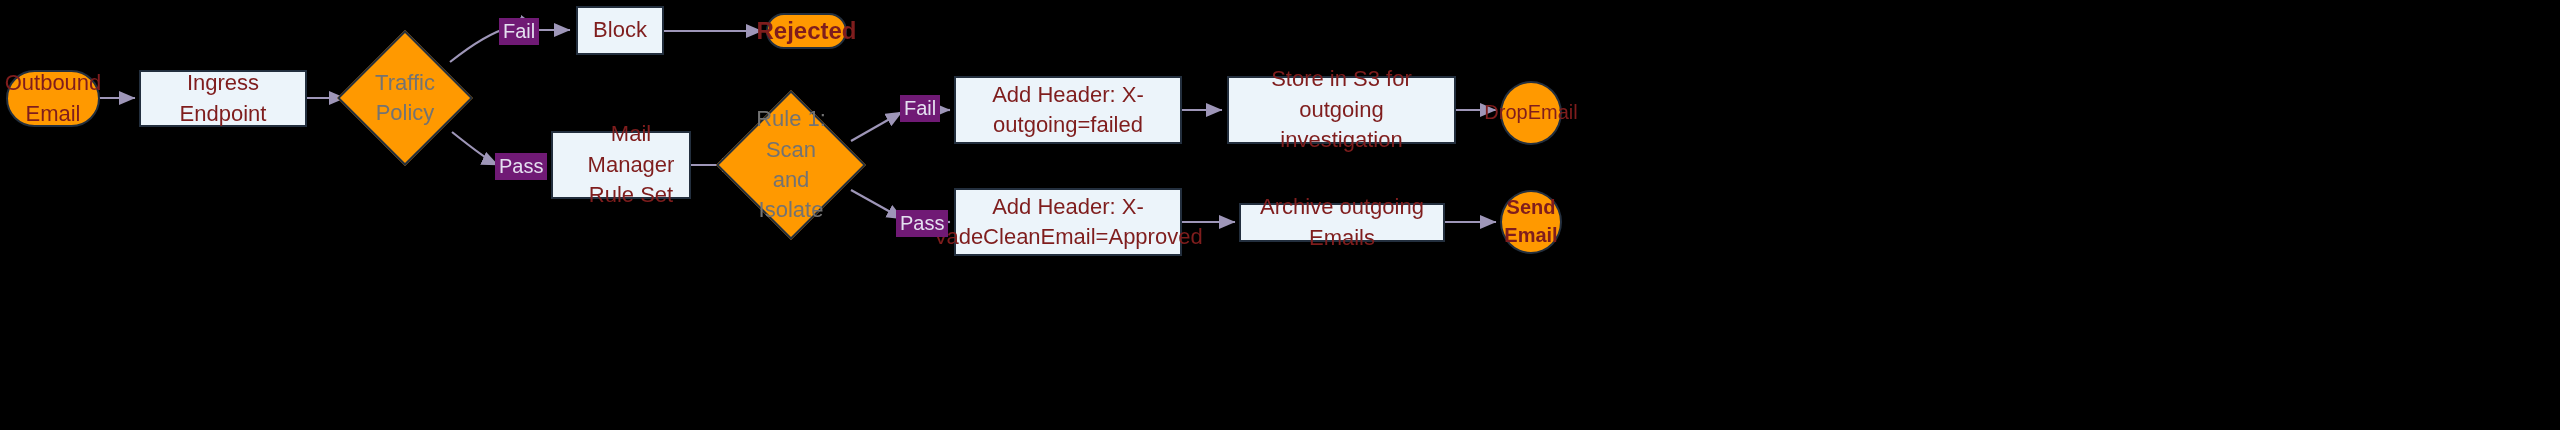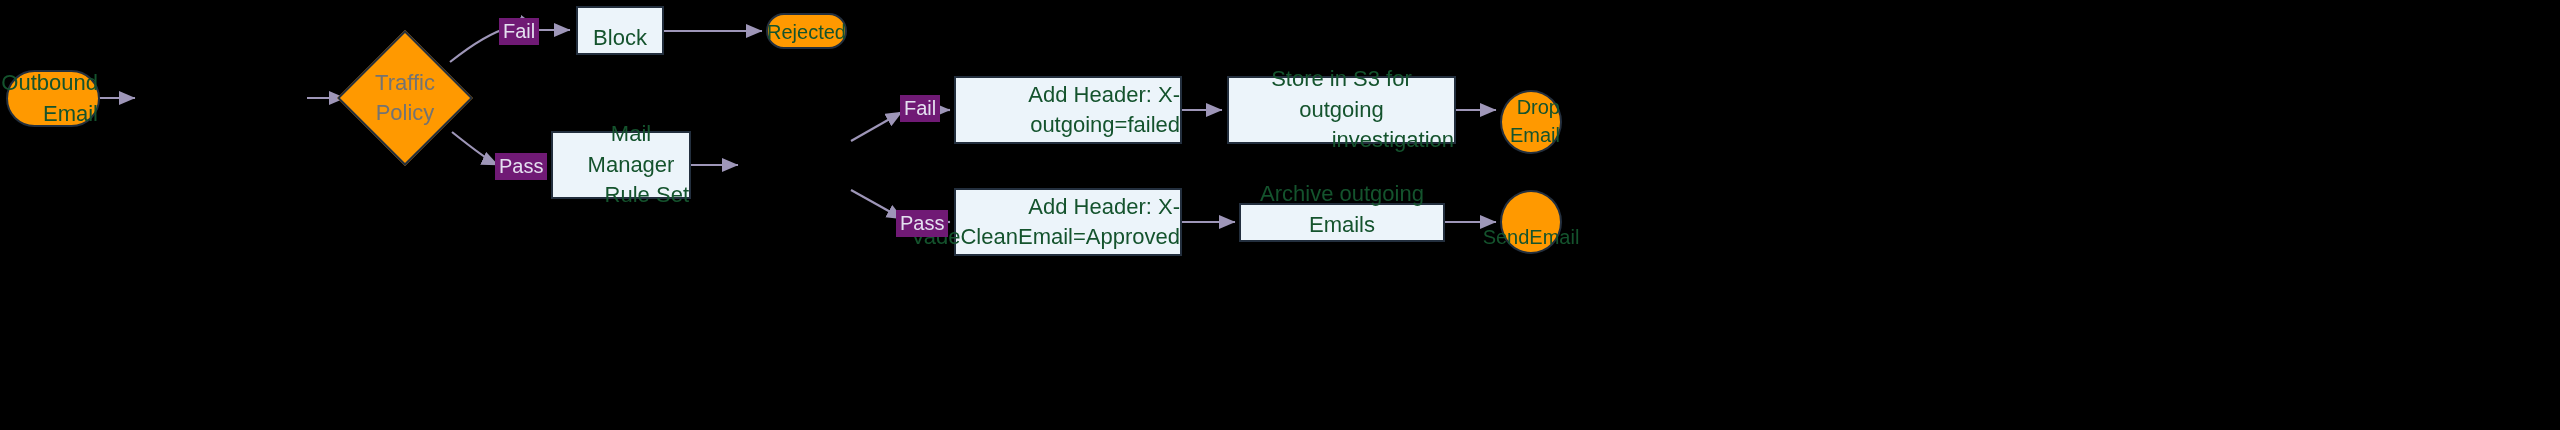--- a/index.html
+++ b/index.html
@@ -2,22 +2,22 @@
 <html><head>
 <meta charset="utf-8">
 <style>
   html,body{margin:0;padding:0;background:#000;}
   body{width:2560px;height:430px;overflow:hidden;
        font-family:"Liberation Sans","DejaVu Sans",sans-serif;}
   #canvas{position:relative;width:2560px;height:430px;background:#000;}
 
   svg.edges{position:absolute;left:0;top:0;width:2560px;height:430px;overflow:visible;}
 
-  .node{position:absolute;box-sizing:border-box;display:flex;align-items:flex-end;
-        justify-content:center;text-align:center;color:#14532d;
+  .node{position:absolute;box-sizing:border-box;display:flex;align-items:center;
+        justify-content:center;text-align:center;color:#7f1d1d;
         border:2.5px solid #232F3E;line-height:1.38;}
   .proc{background:#ECF4FA;font-size:22px;}
   .term{background:#FF9900;font-size:22px;}
   .stadium{border-radius:999px;}
   .ellipse{border-radius:50%;}
   .diamond{background:transparent;border:none;}
   .diamond .dshape{position:absolute;left:0;top:0;width:100%;height:100%;
         background:#FF9900;border:2.5px solid #232F3E;box-sizing:border-box;
         transform:rotate(45deg);}
   .diamond .dlabel{position:relative;z-index:2;font-size:22px;color:#737373;
@@ -57,70 +57,80 @@
       <path d="M1182,222 L1235,222"></path>
       <path d="M1445,222 L1496,222"></path>
     </g>
   </svg>
 
   <div class="node term stadium" style="left:6px;top:70px;width:94px;height:57px;flex-direction:column;">
     <span>Outbound</span>
     <span>Email</span>
   </div>
 
+  <div class="node proc" style="left:139px;top:70px;width:168px;height:57px;">
+    <span>Ingress Endpoint</span>
+  </div>
 
   <div class="diamond" style="position:absolute;left:357px;top:50px;width:96px;height:96px;">
     <div class="dshape"></div>
     <div class="dlabel">Traffic Policy</div>
   </div>
 
   <div class="elabel" style="left:499px;top:18px;">Fail</div>
 
   <div class="node proc" style="left:576px;top:6px;width:88px;height:49px;">
     <span>Block</span>
   </div>
 
-  <div class="node term stadium" style="left:766px;top:13px;width:81px;height:36px;font-size:20px;">
+  <div class="node term stadium" style="left:766px;top:13px;width:81px;height:36px;font-size:24px;font-weight:bold;">
     <span>Rejected</span>
   </div>
 
   <div class="elabel" style="left:495px;top:153px;">Pass</div>
 
   <div class="node proc" style="left:551px;top:131px;width:140px;height:68px;flex-direction:column;padding-left:20px;">
     <span>Mail Manager</span>
     <span>Rule Set</span>
   </div>
 
+  <div class="diamond" style="position:absolute;left:738px;top:112px;width:106px;height:106px;">
+    <div class="dshape"></div>
+    <div class="dlabel">
+      <div>Rule 1: Scan</div>
+      <div>and Isolate</div>
+    </div>
+  </div>
 
   <div class="elabel" style="left:900px;top:95px;">Fail</div>
 
   <div class="node proc" style="left:954px;top:76px;width:228px;height:68px;flex-direction:column;">
     <span>Add Header: X-</span>
     <span>outgoing=failed</span>
   </div>
 
   <div class="node proc" style="left:1227px;top:76px;width:229px;height:68px;flex-direction:column;">
     <span>Store in S3 for outgoing</span>
     <span>investigation</span>
   </div>
 
-  <div class="node term ellipse" style="left:1500px;top:90px;width:62px;height:64px;font-size:20px;flex-direction:column;">
+  <div class="node term ellipse" style="left:1500px;top:81px;width:62px;height:64px;font-size:20px;">
     <span>Drop</span>
     <span>Email</span>
   </div>
 
   <div class="elabel" style="left:896px;top:210px;">Pass</div>
 
   <div class="node proc" style="left:954px;top:188px;width:228px;height:68px;flex-direction:column;">
     <span>Add Header: X-</span>
     <span>VadeCleanEmail=Approved</span>
   </div>
 
   <div class="node proc" style="left:1239px;top:203px;width:206px;height:39px;">
     <span>Archive outgoing Emails</span>
   </div>
 
-  <div class="node term ellipse" style="left:1500px;top:190px;width:62px;height:64px;font-size:20px;flex-direction:row;">
+  <div class="node term ellipse" style="left:1500px;top:190px;width:62px;height:64px;font-size:20px;flex-direction:column;font-weight:bold;">
     <span>Send</span>
     <span>Email</span>
   </div>
 
 </div>
 
 </body></html>

